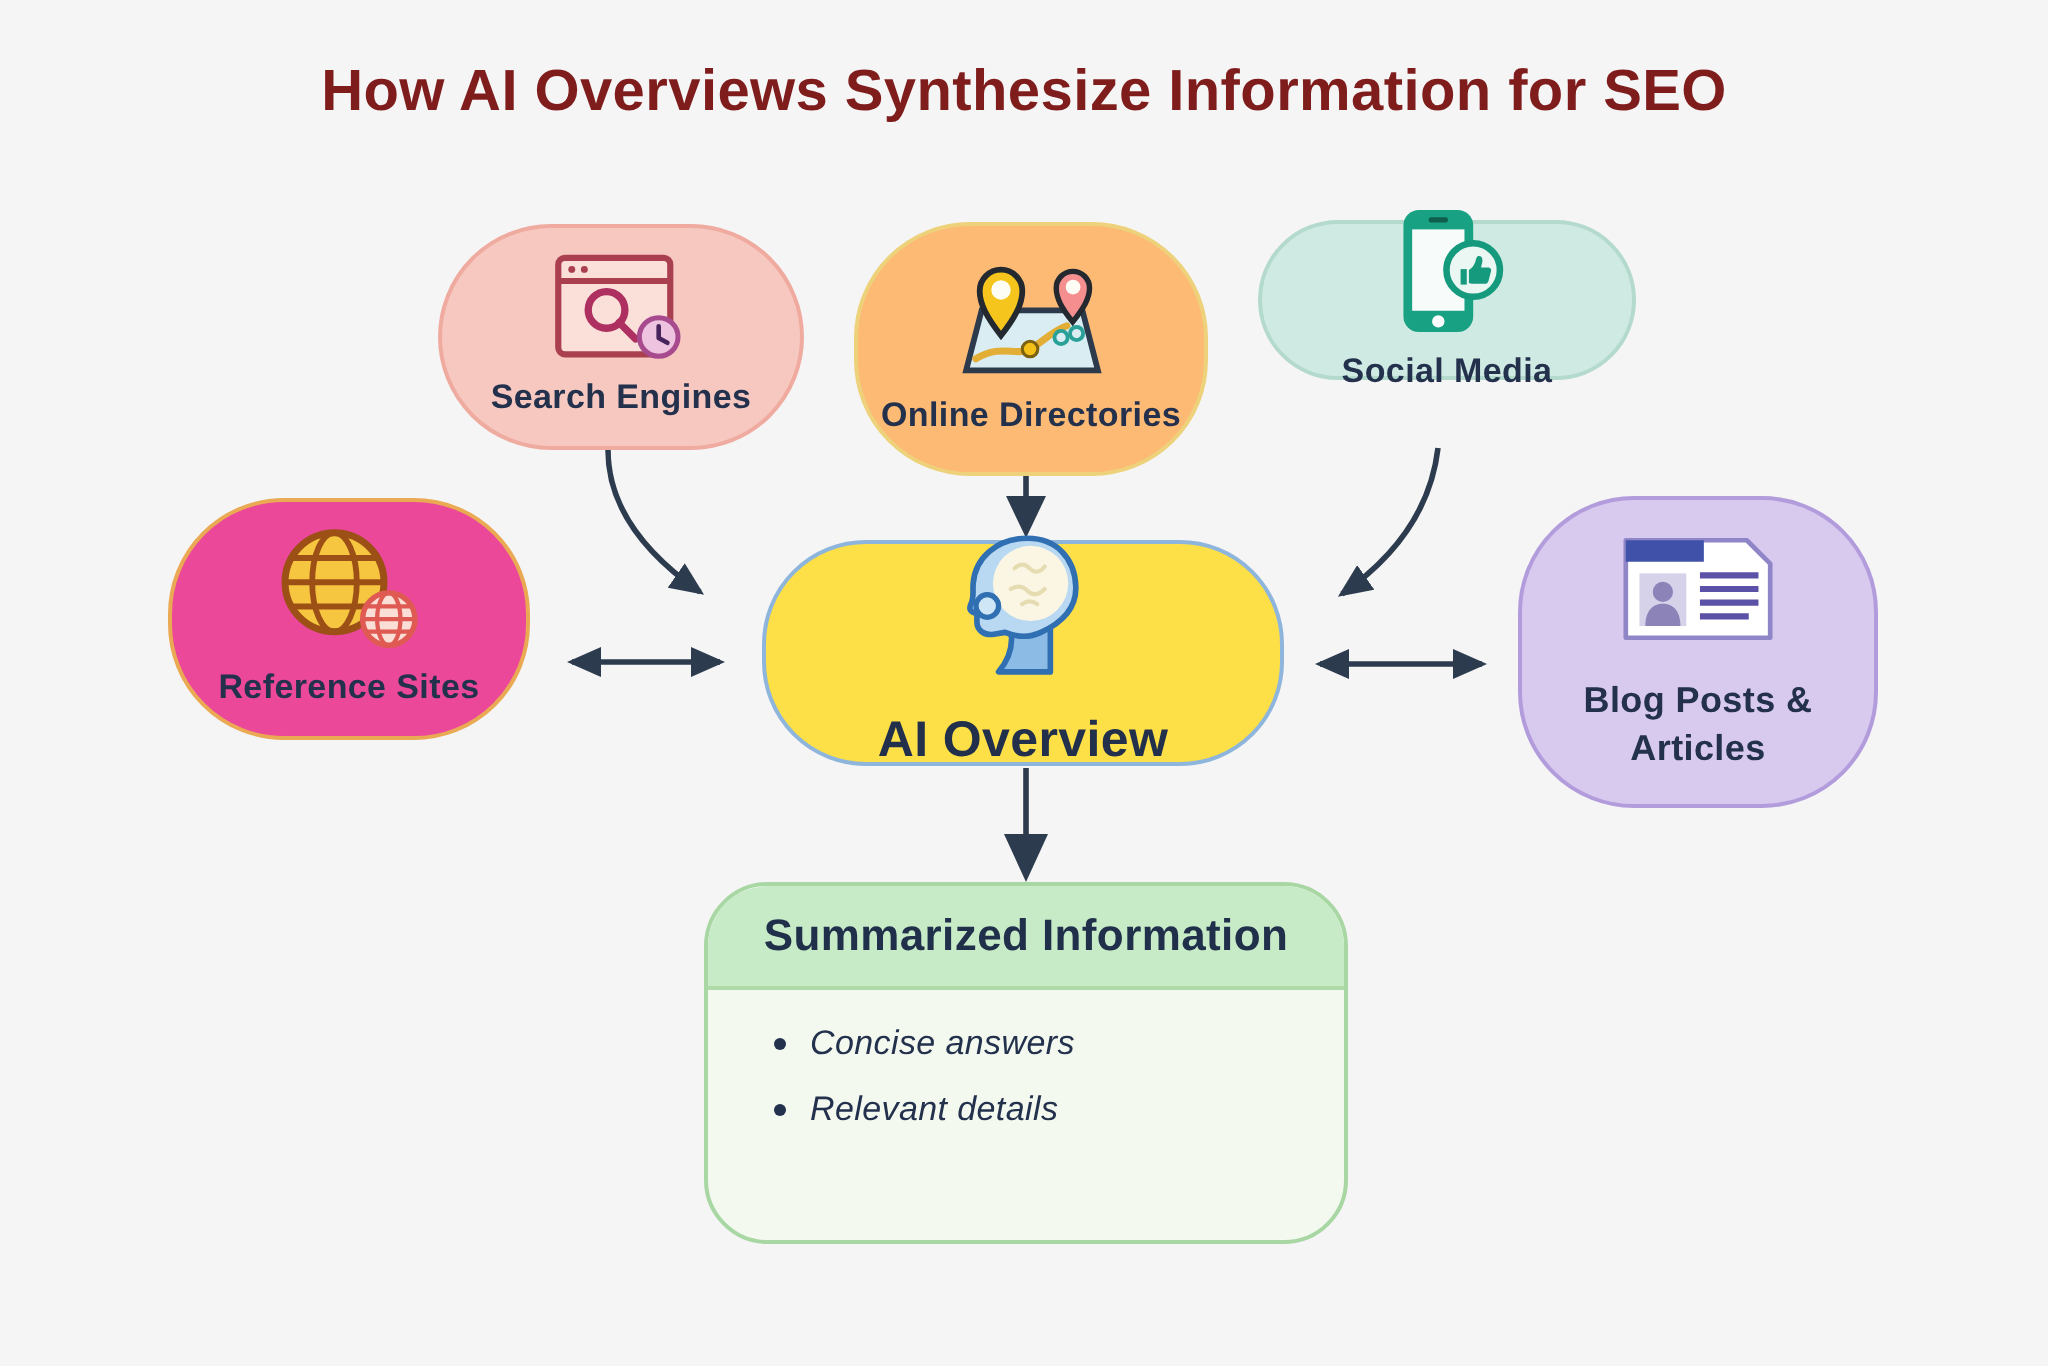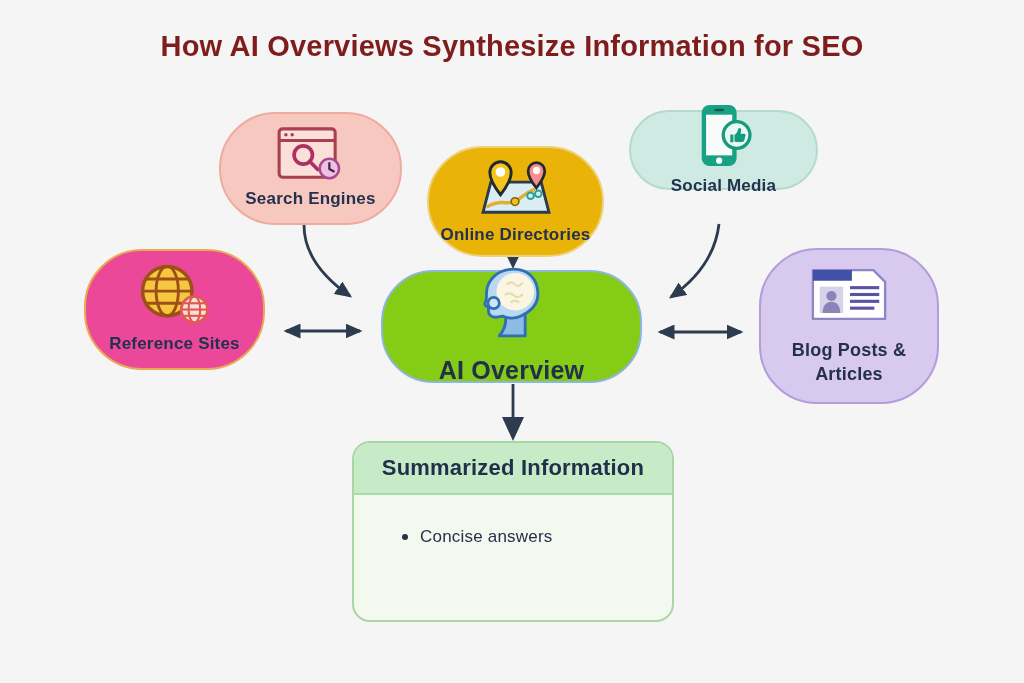--- a/index.html
+++ b/index.html
@@ -30,49 +30,49 @@
   }
   .node .label{
     font-size:17px;font-weight:600;color:#23314d;
     text-align:center;line-height:1.3;
     letter-spacing:.2px;
   }
   .node .icon{display:flex;align-items:center;justify-content:center;}
 
   .node-search{left:219px;top:112px;width:183px;height:113px;
     background:#f7c8c0;border:2px solid #efab9f;}
-  .node-directories{left:427px;top:111px;width:177px;height:111px;
-    background:#eab308;border:2px solid #edd27b;margin-top:35px;}
+  .node-directories{left:427px;top:111px;width:177px;height:127px;
+    background:#fdba74;border:2px solid #edd27b;}
   .node-social{left:629px;top:110px;width:189px;height:80px;
     background:#cfeae2;border:2px solid #b3dacd;}
   .node-reference{left:84px;top:249px;width:181px;height:121px;
     background:#ec4899;border:2px solid #eaa953;}
   .node-ai{left:381px;top:270px;width:261px;height:113px;
-    background:#84cc16;border:2px solid #8eb5dc;
+    background:#fde047;border:2px solid #8eb5dc;
     gap:14px;border-radius:52px;}
   .node-ai .label{font-size:25px;font-weight:650;color:#22304c;}
   .node-blog{left:759px;top:248px;width:180px;height:156px;
     background:#d8c9ef;border:2px solid #b29cdc;gap:16px;}
   .node-blog .label{font-size:18px;width:130px;}
 
   .edges{position:absolute;left:0;top:0;width:1024px;height:683px;pointer-events:none;}
 
   .panel{
     position:absolute;left:352px;top:441px;width:322px;height:181px;
     background:#f3f9ef;
-    border:2px solid #a9d7a4;border-radius:18px;
+    border:2px solid #a9d7a4;border-radius:32px;
     box-sizing:border-box;overflow:hidden;
   }
   .panel-header{
     background:#c8ebc7;border-bottom:2px solid #aedaa9;
     height:50px;display:flex;align-items:center;justify-content:center;
     font-size:22px;font-weight:700;color:#20304b;letter-spacing:.2px;
   }
   .panel-body{padding:14px 10px 0 28px;}
-  .panel-body ul{list-style:none;margin:18px;padding:0;}
+  .panel-body ul{list-style:none;margin:3px;padding:0;font-style:italic;}
   .panel-body li{
     position:relative;
     font-size:17px;font-weight:500;color:#23314d;
     padding:0 0 0 20px;margin:0 0 13px 0;letter-spacing:.2px;
   }
   .panel-body li::before{
     content:"";position:absolute;left:2px;top:7px;
     width:6px;height:6px;border-radius:50%;background:#23314d;
   }
 </style>
@@ -202,17 +202,18 @@
       </svg>
     </span>
     <span class="label">Blog Posts &amp; Articles</span>
   </div>
 
   <div class="panel">
     <div class="panel-header">Summarized Information</div>
     <div class="panel-body">
       <ul>
         <li>Concise answers</li>
+        <li>Relevant details</li>
       </ul>
     </div>
   </div>
 
 </div>
 
 </body></html>

